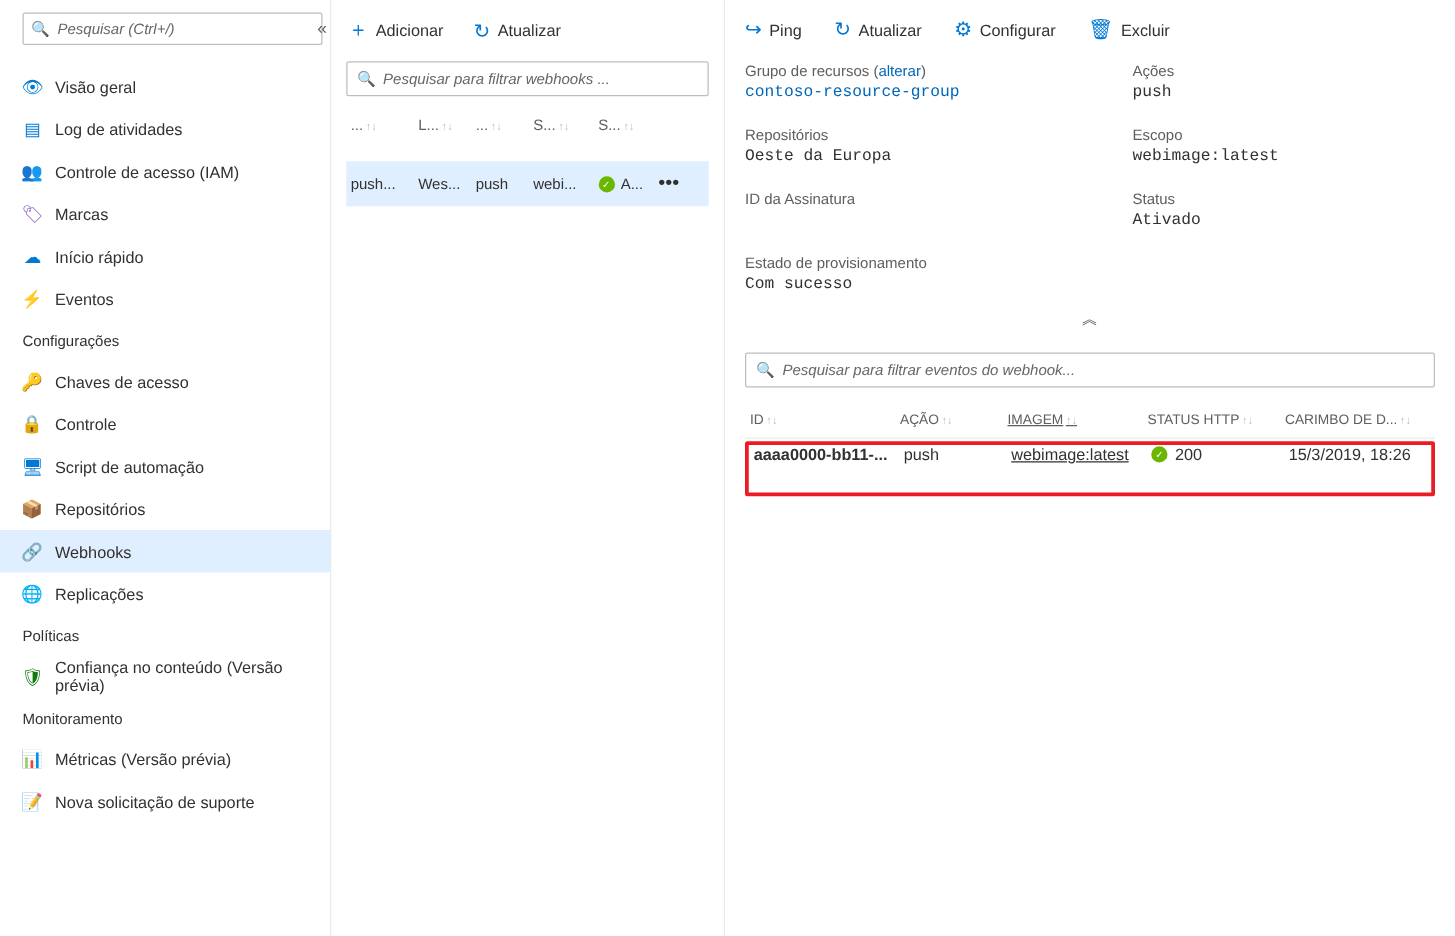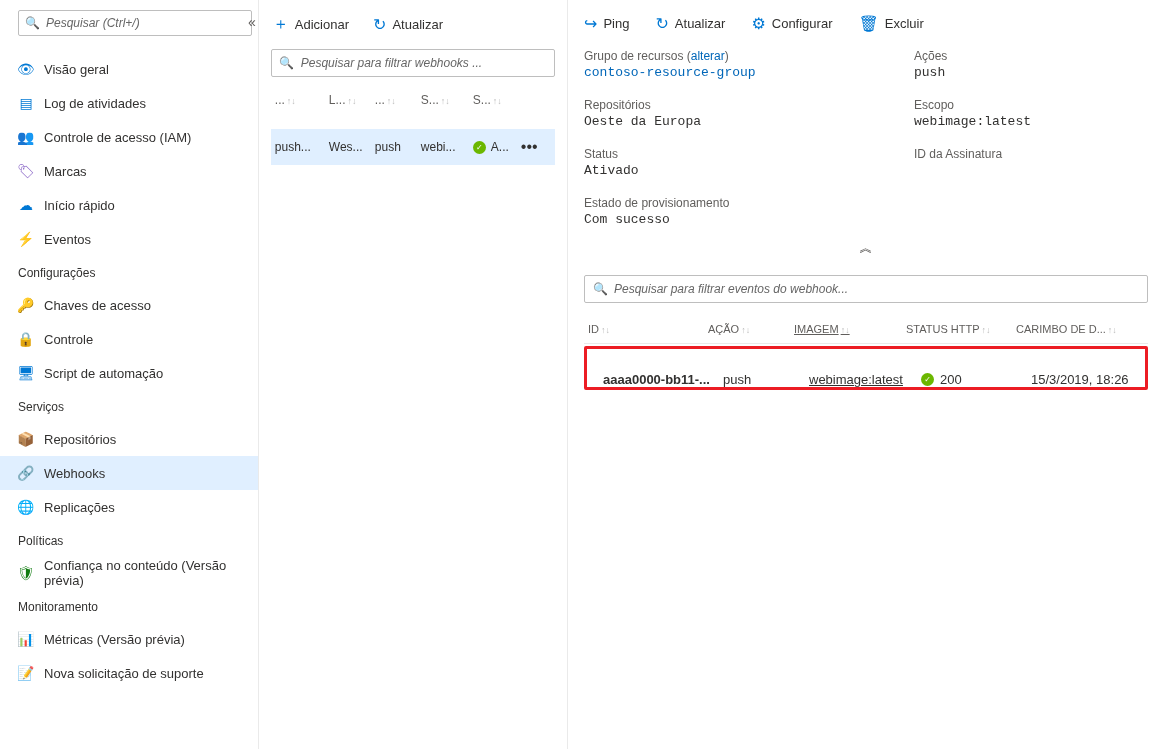--- a/index.html
+++ b/index.html
@@ -39,31 +39,31 @@
     .list-head > div, .list-row > div { padding:6px 4px; overflow:hidden; white-space:nowrap; text-overflow:ellipsis; }
     .col1{width:54px;} .col2{width:46px;} .col3{width:46px;} .col4{width:52px;} .col5{width:48px;} .col6{width:28px;}
     .sort-arr { font-size:9px; color:#bbb; margin-left:2px; }
     .list-row { background:#e0efff; color:#323130; margin-top:16px; height:36px; }
     .status-dot { width:13px; height:13px; border-radius:50%; background:#6bb700; display:inline-flex;align-items:center;justify-content:center;color:#fff;font-size:8px;margin-right:2px; }
     .ellip-btn { font-size:16px; color:#323130; cursor:pointer; }
 
     
     .detail { flex:1; padding:10px 16px; }
     .d-toolbar { display:flex; gap:26px; align-items:center; padding:4px 0 16px 0; }
-    .d-grid { display:grid; grid-template-columns:290px 1fr; row-gap:18px; column-gap:40px; font-size:13px; }
+    .d-grid { display:grid; grid-template-columns:290px 1fr; row-gap:18px; column-gap:40px; font-size:13px;gap:20px; }
     .d-label { color:#605e5c; font-size:12px; }
     .d-link { color:#0066b8; cursor:pointer; }
     .d-sub { margin-top:2px;font-family:Liberation Mono, monospace; }
     .collapse-caret { text-align:center; padding-top:12px; color:#605e5c; cursor:pointer; }
 
     .ev-box { margin-top:18px; }
     .ev-thead { display:flex; font-size:11px; color:#605e5c; padding:10px 0 8px; border-bottom:1px solid #eaeaea; }
     .ev-thead > div, .ev-row > div { padding:0 4px; }
     .ec1{width:120px;} .ec2{width:86px;} .ec3{width:112px;text-decoration:underline;} .ec4{width:110px;} .ec5{width:118px;}
-    .ev-row { display:flex; align-items:flex-end; height:38px; font-size:13px;padding-left:12px; }
+    .ev-row { display:flex; align-items:flex-start; height:38px; font-size:13px; }
     .ev-wrap { border:3px solid #ec1c24; border-radius:2px; margin-top:2px; }
     .bold { font-weight:600; }
   </style>
 </head>
 <body>
 
 <div class="app">
 
   <div class="sidebar">
     <span class="collapse-arrow">«</span>
@@ -105,21 +105,20 @@
           <span>Chaves de acesso</span>
         </div>
         <div class="nav-item">
           <span class="nav-icon c-dark">🔒</span>
           <span>Controle</span>
         </div>
         <div class="nav-item">
           <span class="nav-icon c-blue">🖥</span>
           <span>Script de automação</span>
         </div>
-        <div class="nav-header">Serviços</div>
         <div class="nav-item">
           <span class="nav-icon c-blue">📦</span>
           <span>Repositórios</span>
         </div>
         <div class="nav-item active">
           <span class="nav-icon c-green">🔗</span>
           <span>Webhooks</span>
         </div>
         <div class="nav-item">
           <span class="nav-icon c-teal">🌐</span>
@@ -213,26 +212,26 @@
       <div>
         <div class="d-label">Repositórios</div>
         <div class="d-sub">Oeste da Europa</div>
       </div>
       <div>
         <div class="d-label">Escopo</div>
         <div class="d-sub">webimage:latest</div>
       </div>
 
       <div>
+        <div class="d-label">ID da Assinatura</div>
+      </div>
+
+      <div>
         <div class="d-label">Status</div>
         <div class="d-sub">Ativado</div>
-      </div>
-
-      <div>
-        <div class="d-label">ID da Assinatura</div>
       </div>
       <div>
         <div class="d-label">Estado de provisionamento</div>
         <div class="d-sub">Com sucesso</div>
       </div>
     </div>
 
     <div class="collapse-caret">︽</div>
 
     <div class="ev-box">

